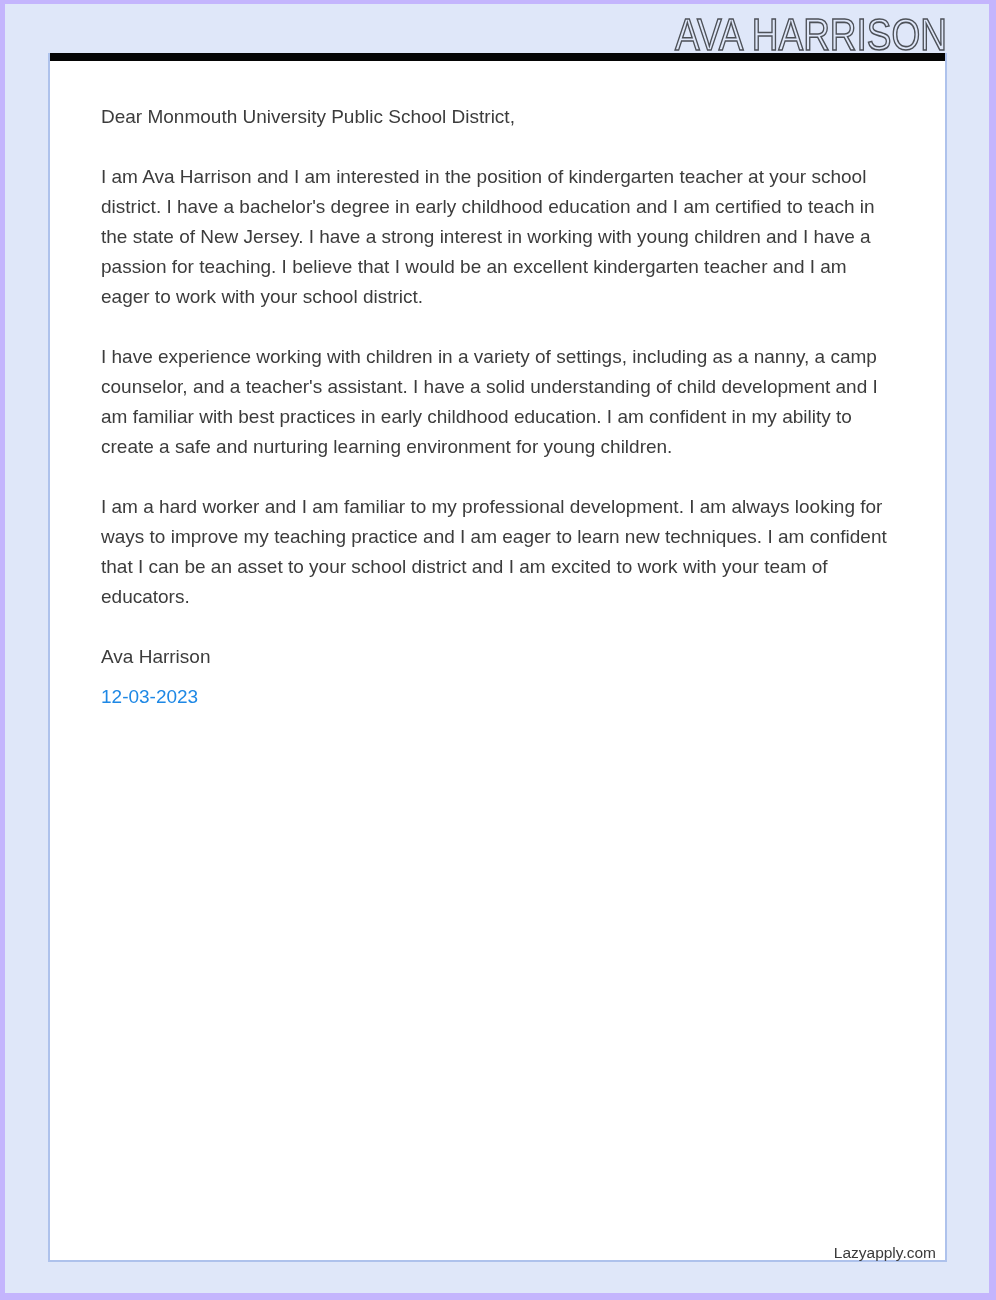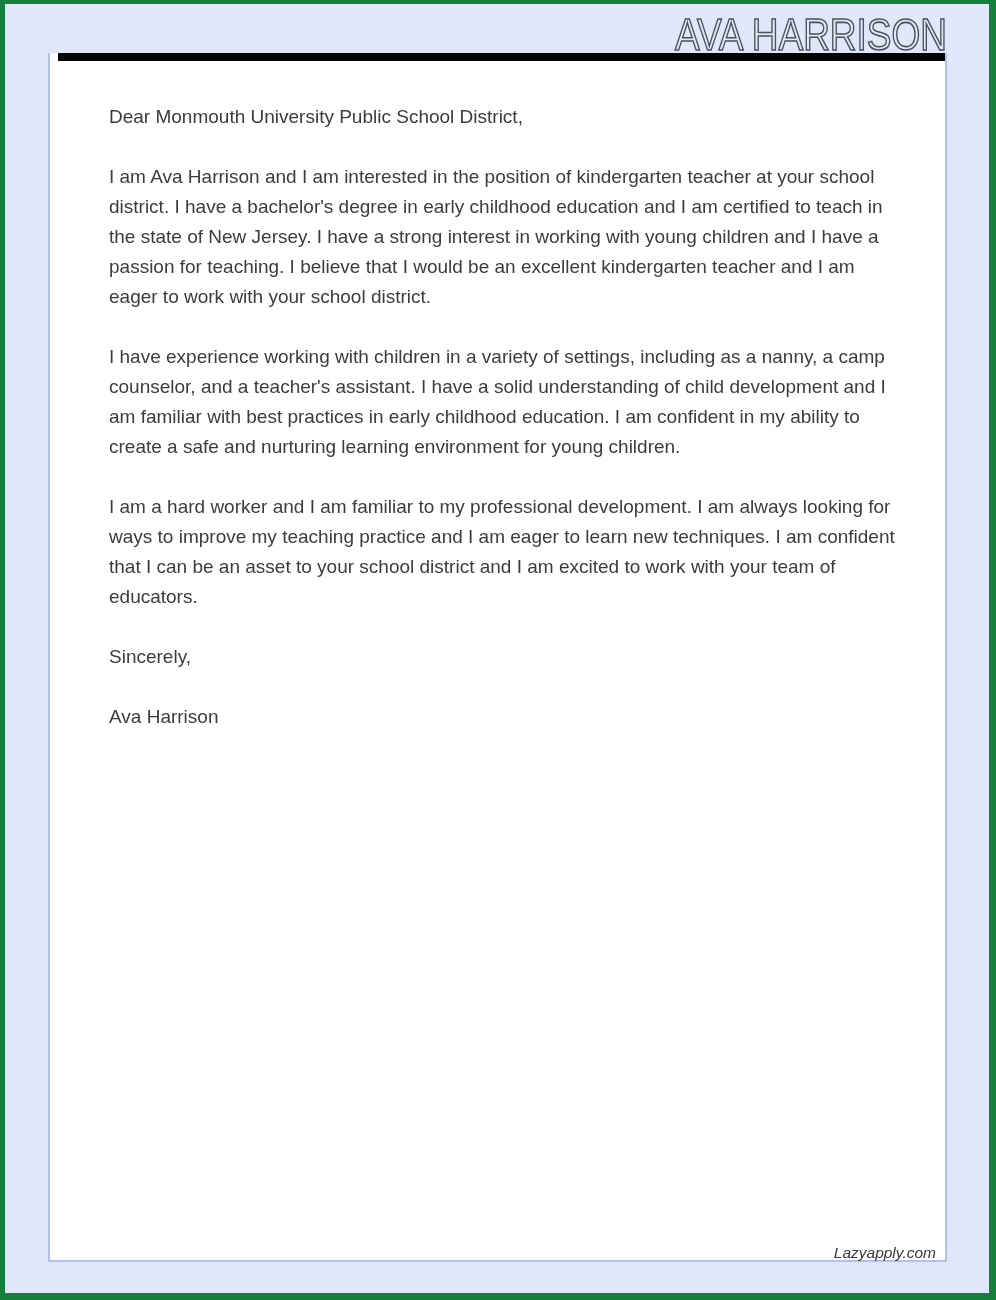--- a/index.html
+++ b/index.html
@@ -1,21 +1,21 @@
 <!DOCTYPE html>
 <html><head>
 <meta charset="utf-8">
 <style>
   * { margin: 0; padding: 0; box-sizing: border-box; }
   html, body { background: #000; }
   .canvas {
     position: relative;
     width: 996px;
     height: 1300px;
-    background: #15803d;
+    background: #c4b5fd;
     overflow: hidden;
     font-family: "Liberation Sans", sans-serif;
   }
   .bg {
     position: absolute;
     left: 5px; top: 4px; right: 7px; bottom: 7px;
     background: #dfe7f9;
   }
   .brand-svg {
     position: absolute;
@@ -35,21 +35,20 @@
   .paper {
     position: absolute;
     left: 48px;
     top: 53px;
     width: 899px;
     height: 1209px;
     background: #ffffff;
     border-left: 2px solid #aec2ec;
     border-right: 2px solid #aec2ec;
     border-bottom: 2px solid #aec2ec;
-    padding-left: 8px;
   }
   .topbar {
     width: 100%;
     height: 8px;
     background: #050505;
   }
   .content {
     padding: 41px 46px 0 51px;
     color: #3c3c3c;
     font-size: 19px;
@@ -61,40 +60,39 @@
     color: #1e88e5;
     margin-bottom: 0;
   }
   .watermark {
     position: absolute;
     right: 9px;
     bottom: -1px;
     font-size: 15.5px;
     color: #3a3a3a;
     line-height: 17px;
-    font-style: italic;
   }
 </style>
 </head>
 <body>
 
 <div class="canvas">
   <div class="bg"></div>
 
   <svg class="brand-svg" viewBox="0 0 290 50" xmlns="http://www.w3.org/2000/svg">
     <text x="290" y="44" text-anchor="end" textLength="272" lengthAdjust="spacingAndGlyphs">AVA HARRISON</text>
   </svg>
 
   <div class="paper">
     <div class="topbar"></div>
 
     <div class="content">
       <p>Dear Monmouth University Public School District,</p>
       <p>I am Ava Harrison and I am interested in the position of kindergarten teacher at your school district. I have a bachelor's degree in early childhood education and I am certified to teach in the state of New Jersey. I have a strong interest in working with young children and I have a passion for teaching. I believe that I would be an excellent kindergarten teacher and I am eager to work with your school district.</p>
       <p>I have experience working with children in a variety of settings, including as a nanny, a camp counselor, and a teacher's assistant. I have a solid understanding of child development and I am familiar with best practices in early childhood education. I am confident in my ability to create a safe and nurturing learning environment for young children.</p>
       <p>I am a hard worker and I am familiar to my professional development. I am always looking for ways to improve my teaching practice and I am eager to learn new techniques. I am confident that I can be an asset to your school district and I am excited to work with your team of educators.</p>
-      <p>Sincerely,</p>
       <p class="signature">Ava Harrison</p>
+      <p class="date">12-03-2023</p>
     </div>
 
     <div class="watermark">Lazyapply.com</div>
   </div>
 </div>
 
 </body></html>

